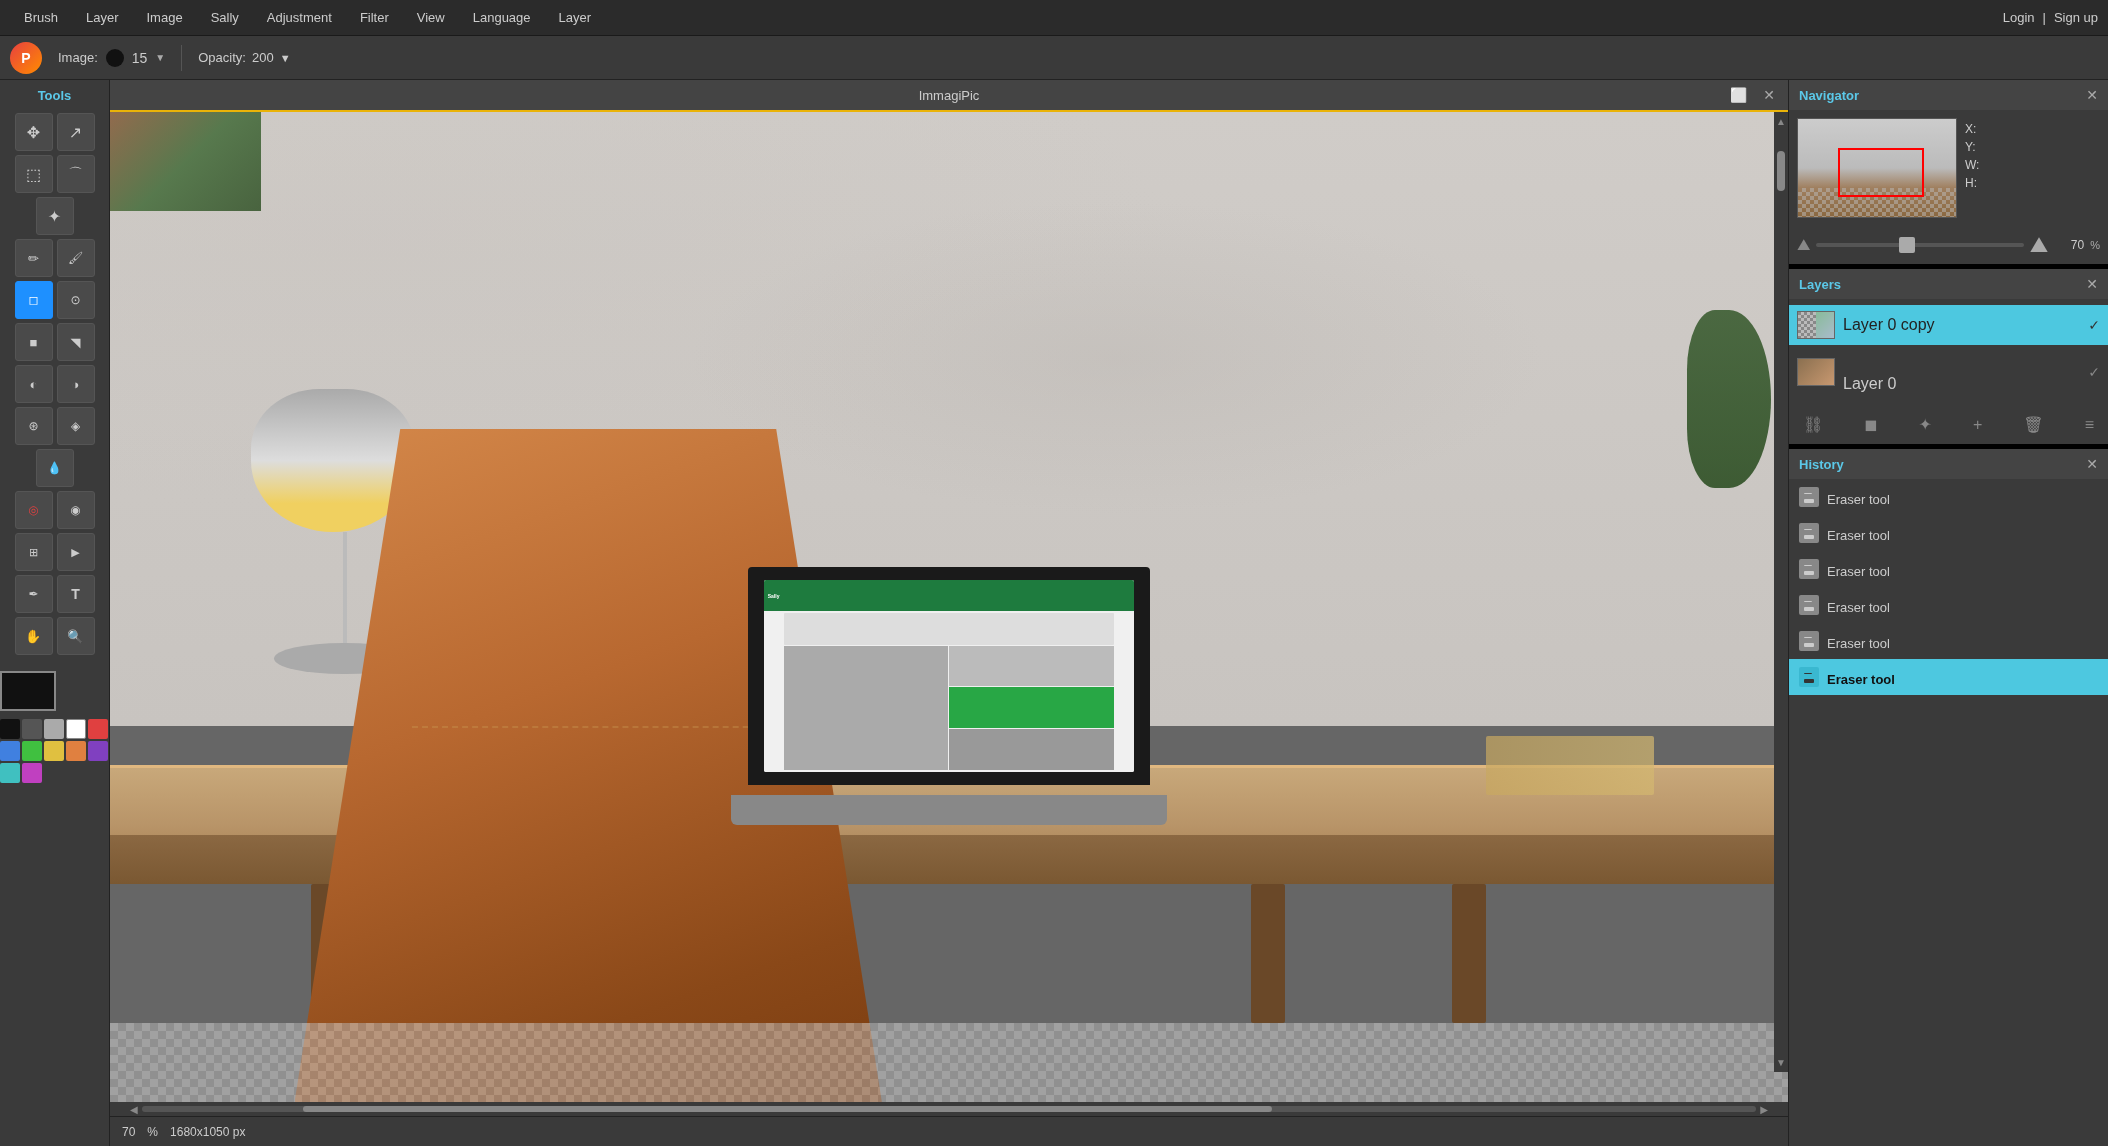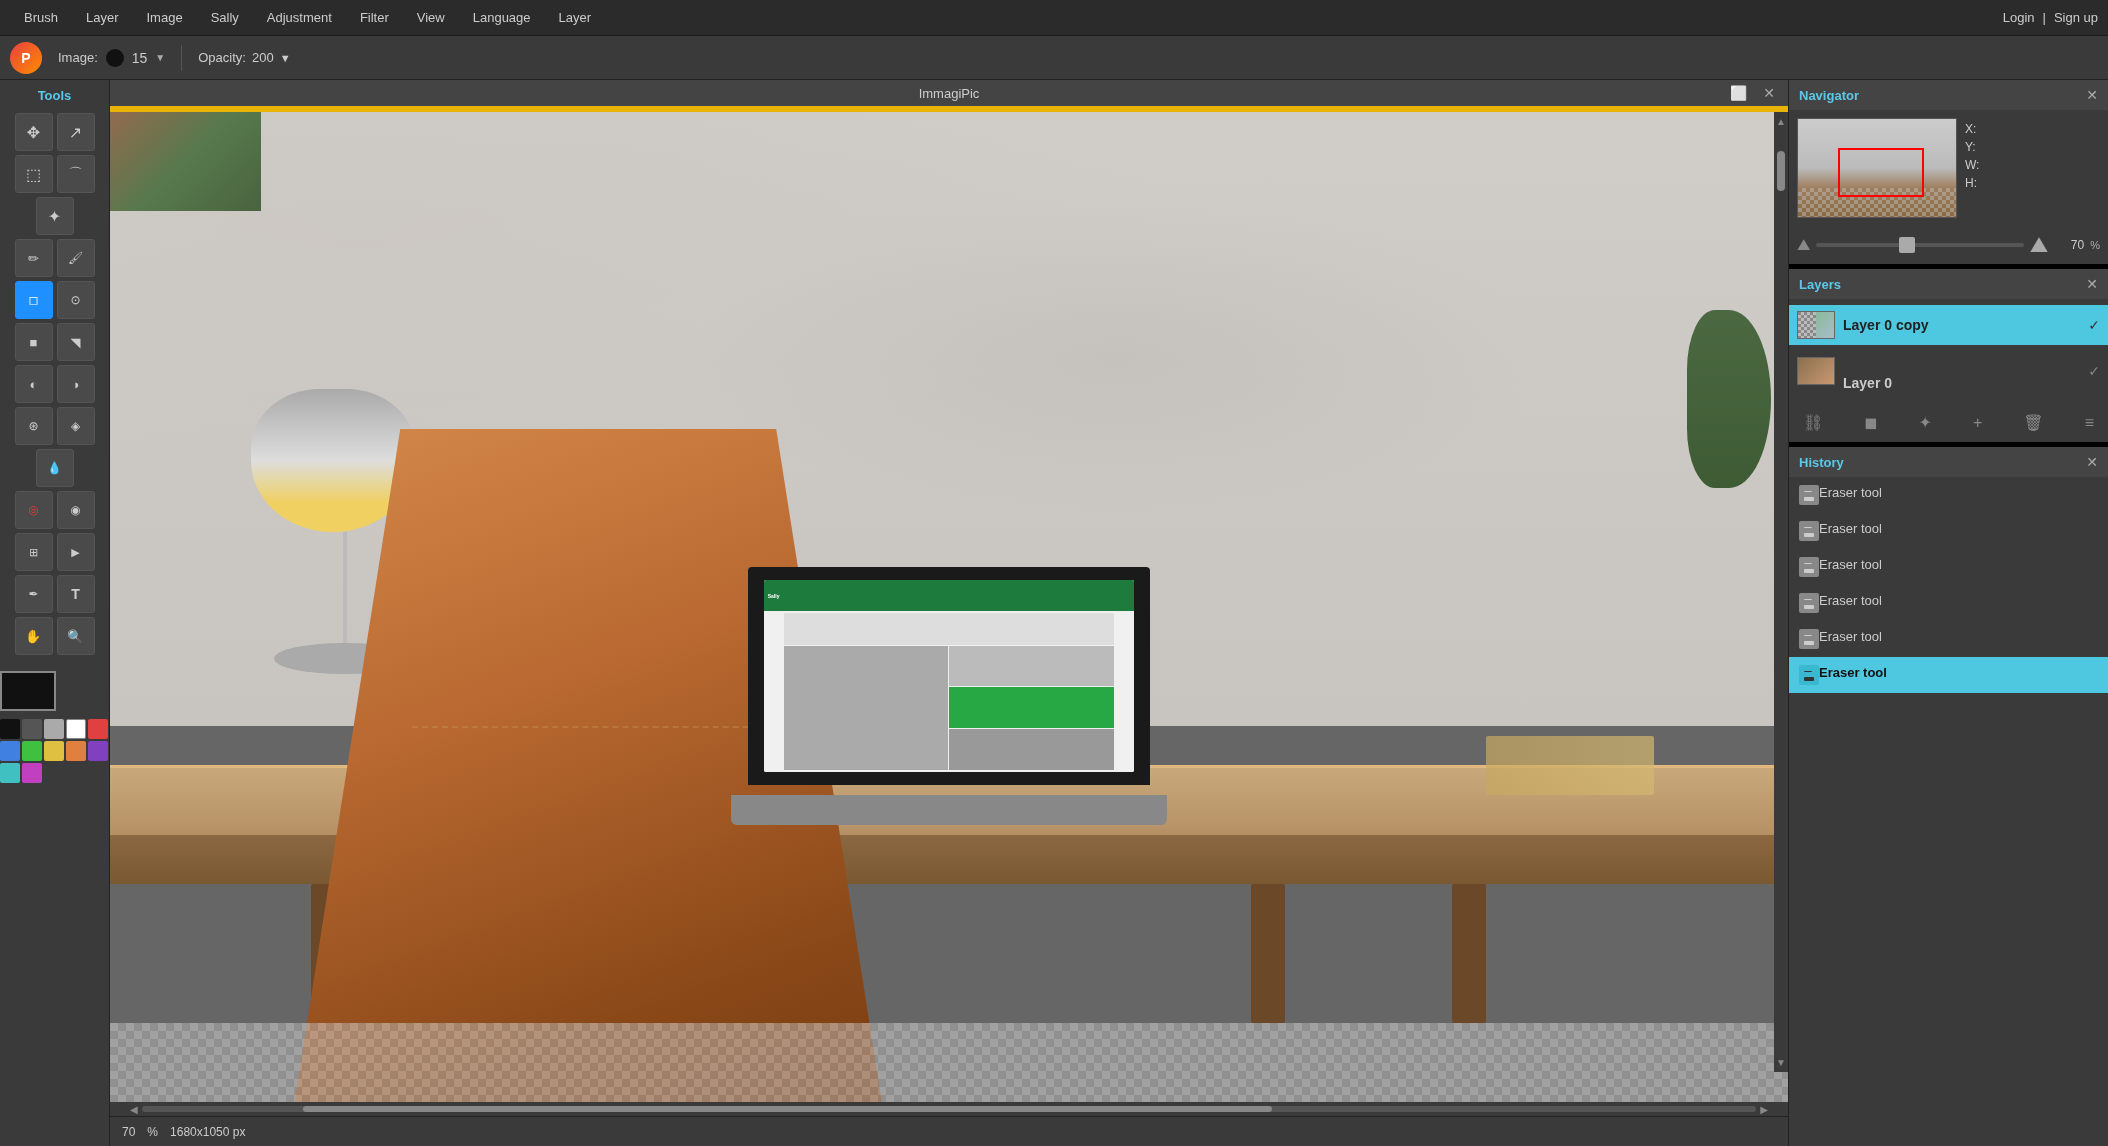--- a/index.html
+++ b/index.html
@@ -180,21 +180,21 @@
       flex-direction: column;
       position: relative;
       overflow: hidden;
     }
     .canvas-titlebar {
       height: 32px;
       background: #444;
       display: flex;
       align-items: center;
       justify-content: center;
-      border-bottom: 6px solid #eab308;
+      border-bottom: 2px solid #eab308;
       position: relative;
     }
     .canvas-title {
       font-size: 13px;
       color: #ccc;
     }
     .canvas-controls {
       position: absolute;
       right: 8px;
       top: 50%;
@@ -517,23 +517,22 @@
       background-image: 
         linear-gradient(45deg, #bbb 25%, transparent 25%),
         linear-gradient(-45deg, #bbb 25%, transparent 25%),
         linear-gradient(45deg, transparent 75%, #bbb 75%),
         linear-gradient(-45deg, transparent 75%, #bbb 75%);
       background-size: 6px 6px;
       background-position: 0 0, 0 3px, 3px -3px, -3px 0px;
     }
     .layer-name {
       flex: 1;
-      font-size: 14px;
+      font-size: 16px;
       color: #222;
-      font-weight: bold;
     }
     .layer-item:not(.active) .layer-name {
       color: #ccc;
       margin-top: 24px;
     }
     .layer-check {
       color: #333;
       font-size: 14px;
     }
     .layer-item:not(.active) .layer-check {
@@ -554,23 +553,23 @@
       padding: 4px 6px;
     }
 
     
     .history-content {
       flex: 1;
       overflow-y: auto;
     }
     .history-item {
       display: flex;
-      align-items: flex-start;
+      align-items: flex-end;
       padding: 8px 10px;
-      gap: 0;
+      gap: 8px;
       cursor: pointer;
     }
     .history-item.active {
       background: #4dc8e0;
     }
     .history-icon {
       width: 20px;
       height: 20px;
       background: #888;
       border-radius: 2px;

